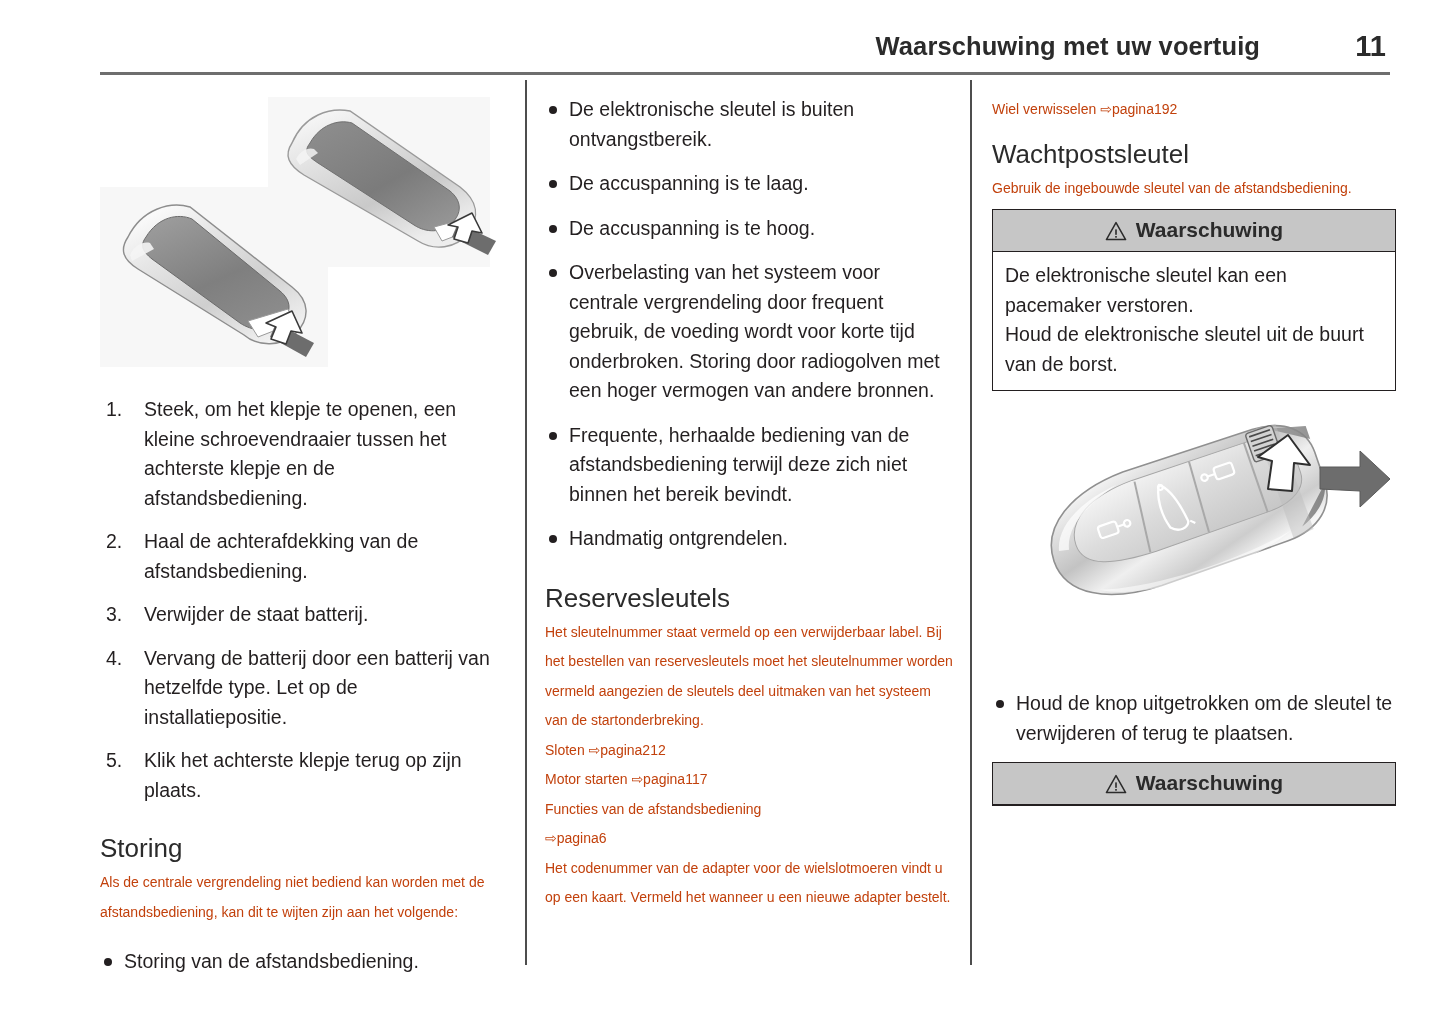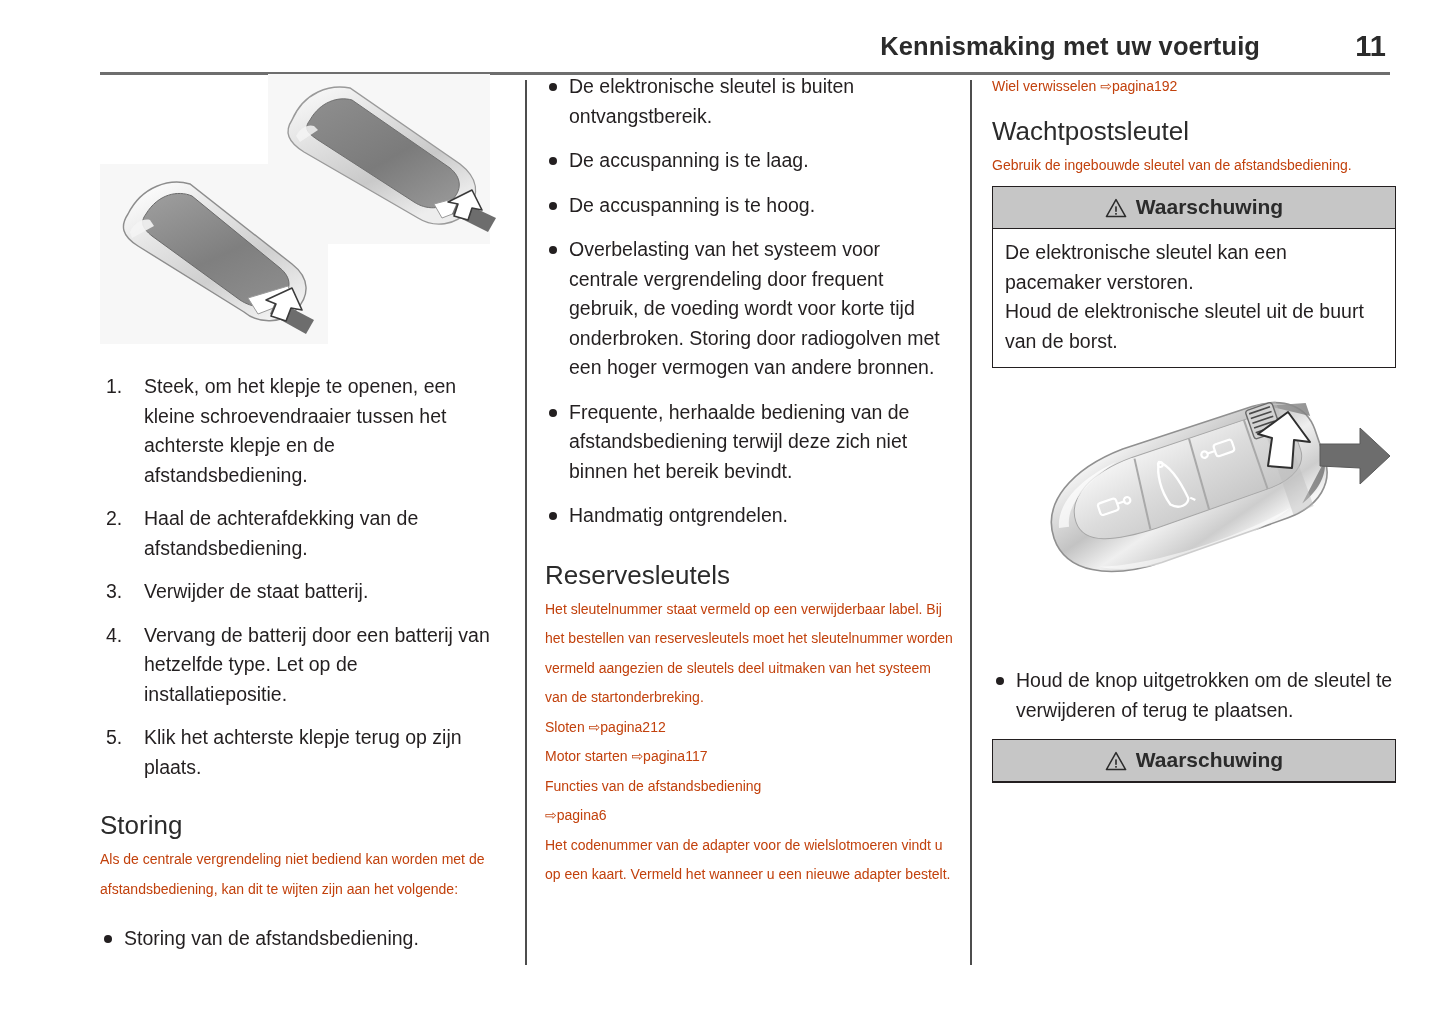--- a/index.html
+++ b/index.html
@@ -47,21 +47,21 @@
     left: 0;
     top: 40px;
     width: 1290px;
     height: 2.5px;
     background: #6e6e6e;
   }
 
   
   .col {
     position: absolute;
-    top: 72px;
+    top: 95px;
   }
   .col-1 { left: 100px;  width: 400px; }
   .col-2 { left: 545px;  width: 408px; }
   .col-3 { left: 992px;  width: 404px; }
 
   .divider {
     position: absolute;
     top: 80px;
     width: 1.6px;
     height: 885px;
@@ -170,21 +170,21 @@
   
   .illus {
     position: relative;
   }
   .illus svg { display: block; }
 </style>
 </head>
 <body>
 
 <div class="page-header">
-  <div class="header-title">Kennismaking met uw voertuig</div>
+  <div class="header-title">Waarschuwing met uw voertuig</div>
   <div class="header-pageno">11</div>
   <div class="header-rule"></div>
 </div>
 
 <div class="divider divider-1"></div>
 <div class="divider divider-2"></div>
 
 <div class="col col-1">
 
   <div class="illus">

